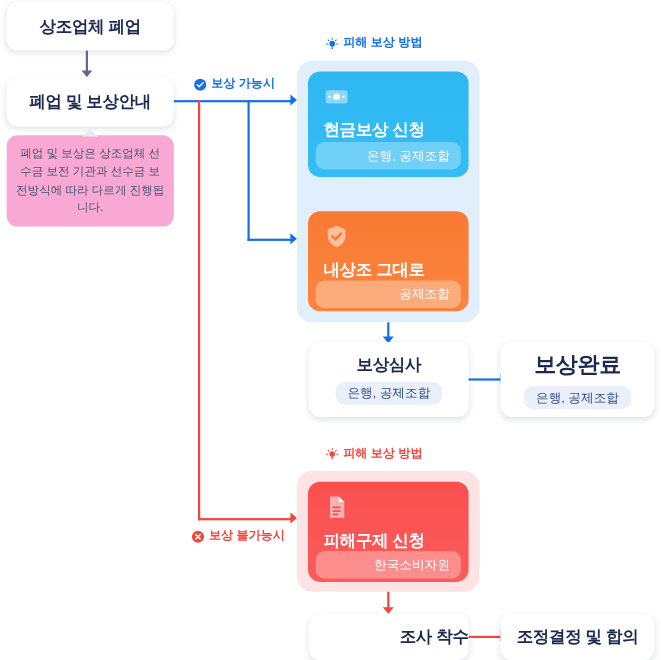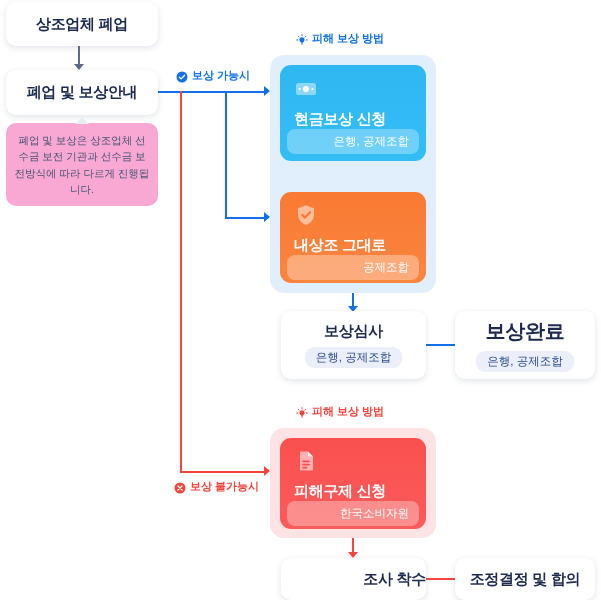--- a/index.html
+++ b/index.html
@@ -99,21 +99,21 @@
   }
   .card .card-foot {
     margin: 0 7px 7px 7px;
     border-radius: 8px;
     text-align: right;
     color: #ffffff;
     font-size: 11.5px;
     padding: 5px 10px;
     white-space: nowrap;
   }
-  .card.cyan { background: linear-gradient(180deg,#2fb7f2 0%,#34bdf5 100%); justify-content: flex-end; }
+  .card.cyan { background: linear-gradient(180deg,#2fb7f2 0%,#34bdf5 100%); }
   .card.cyan .card-foot { background: rgba(255,255,255,.30); }
   .card.orange { background: linear-gradient(180deg,#f97a32 0%,#fb8540 100%); }
   .card.orange .card-foot { background: rgba(255,255,255,.32); }
   .card.red { background: linear-gradient(180deg,#f9504f 0%,#fb5b5a 100%); }
   .card.red .card-foot { background: rgba(255,255,255,.32); }
 
   .card-icon { width: 24px; height: 24px; display: block; }
 
   
   .line { position: absolute; }

